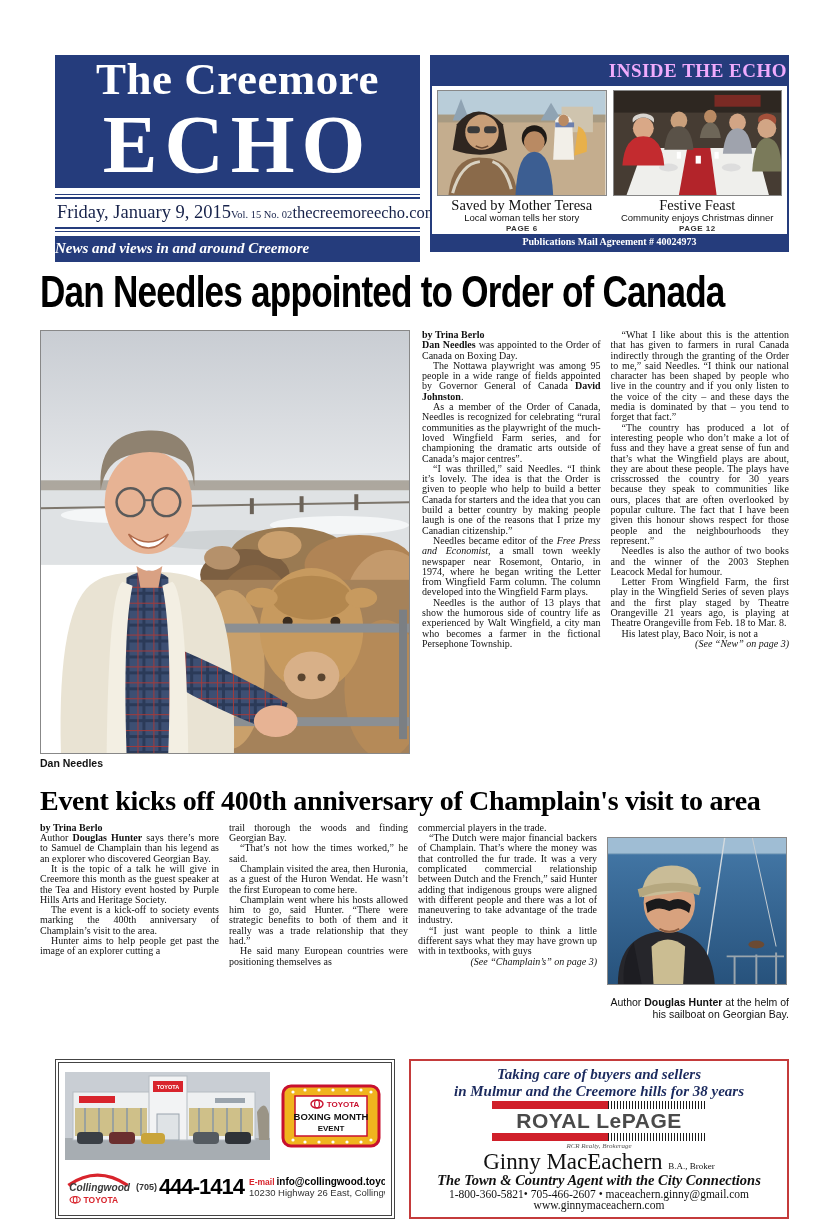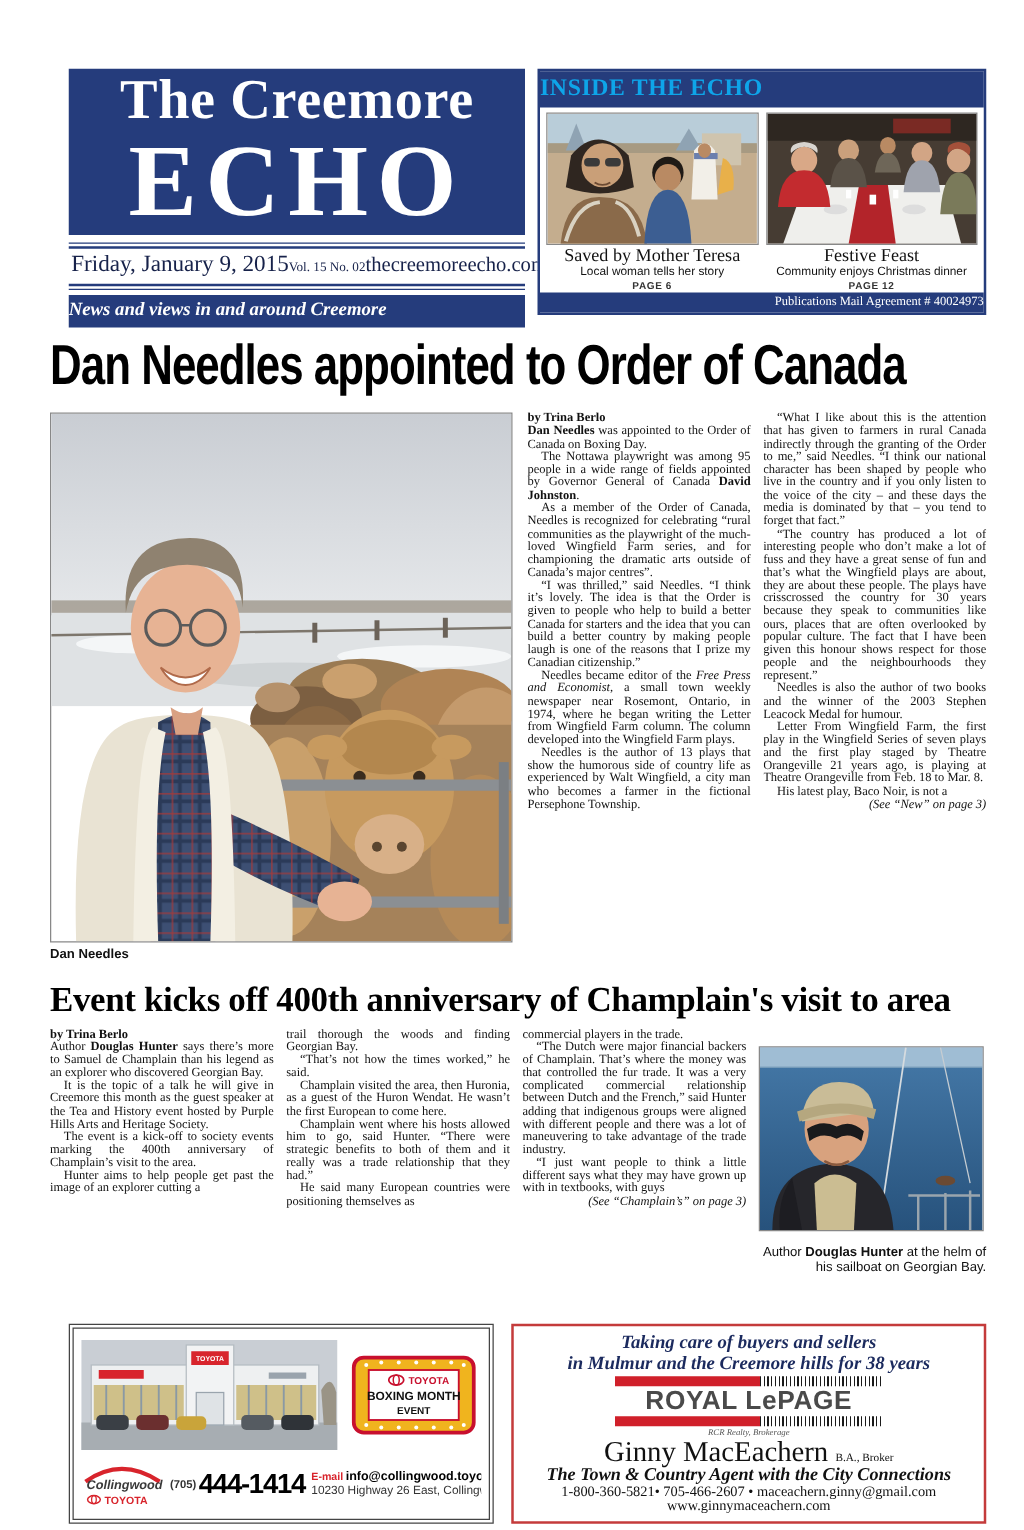--- a/index.html
+++ b/index.html
@@ -36,28 +36,28 @@
   .date-main{font-size:18.5px;}
   .date-vol{font-size:10.5px;}
   .date-site{font-size:16.5px;}
   .tagline-bar{
     background:var(--navy);color:#fff;text-align:left;
     font-style:italic;font-weight:bold;font-size:15px;
     padding:4px 0 5px 0;margin-top:4px;
   }
 
   .inside-col{flex:1;border:2px solid var(--navy);height:197px;display:flex;flex-direction:column;background:#fff;}
-  .inside-header{background:var(--navy);color:#0ea5e9;text-align:left;font-weight:bold;font-size:19px;padding:3px 0 4px 0;letter-spacing:0.5px;}
+  .inside-header{background:var(--navy);color:#f0abfc;text-align:right;font-weight:bold;font-size:19px;padding:3px 0 4px 0;letter-spacing:0.5px;}
   .inside-body{flex:1;display:flex;gap:6px;padding:4px 5px 0 5px;}
   .inside-item{flex:1;display:flex;flex-direction:column;align-items:center;}
   .inside-photo{width:100%;height:106px;border:1px solid #888;display:block;}
   .ii-title{font-size:14.5px;margin-top:2px;line-height:1.05;}
   .ii-sub{font-family:"Liberation Sans",sans-serif;font-size:9.5px;line-height:1.1;}
   .ii-page{font-family:"Liberation Sans",sans-serif;font-size:8px;font-weight:bold;letter-spacing:0.5px;color:#333;}
-  .mail-bar{background:var(--navy);color:#fff;text-align:right;font-size:10px;font-weight:normal;padding:2px 0 3px 0;}
+  .mail-bar{background:var(--navy);color:#fff;text-align:center;font-size:10px;font-weight:bold;padding:2px 0 3px 0;}
 
   
   .headline1-wrap{margin:6px 30px 0 40px;height:52px;overflow:visible;}
   .headline1{
     font-family:"Liberation Sans",sans-serif;font-weight:bold;font-size:45px;
     letter-spacing:-1px;white-space:nowrap;transform:scaleX(0.78);transform-origin:0 50%;
     color:#000;line-height:1.05;
   }
   .headline2{
     font-weight:bold;font-size:28px;letter-spacing:-0.3px;color:#000;

